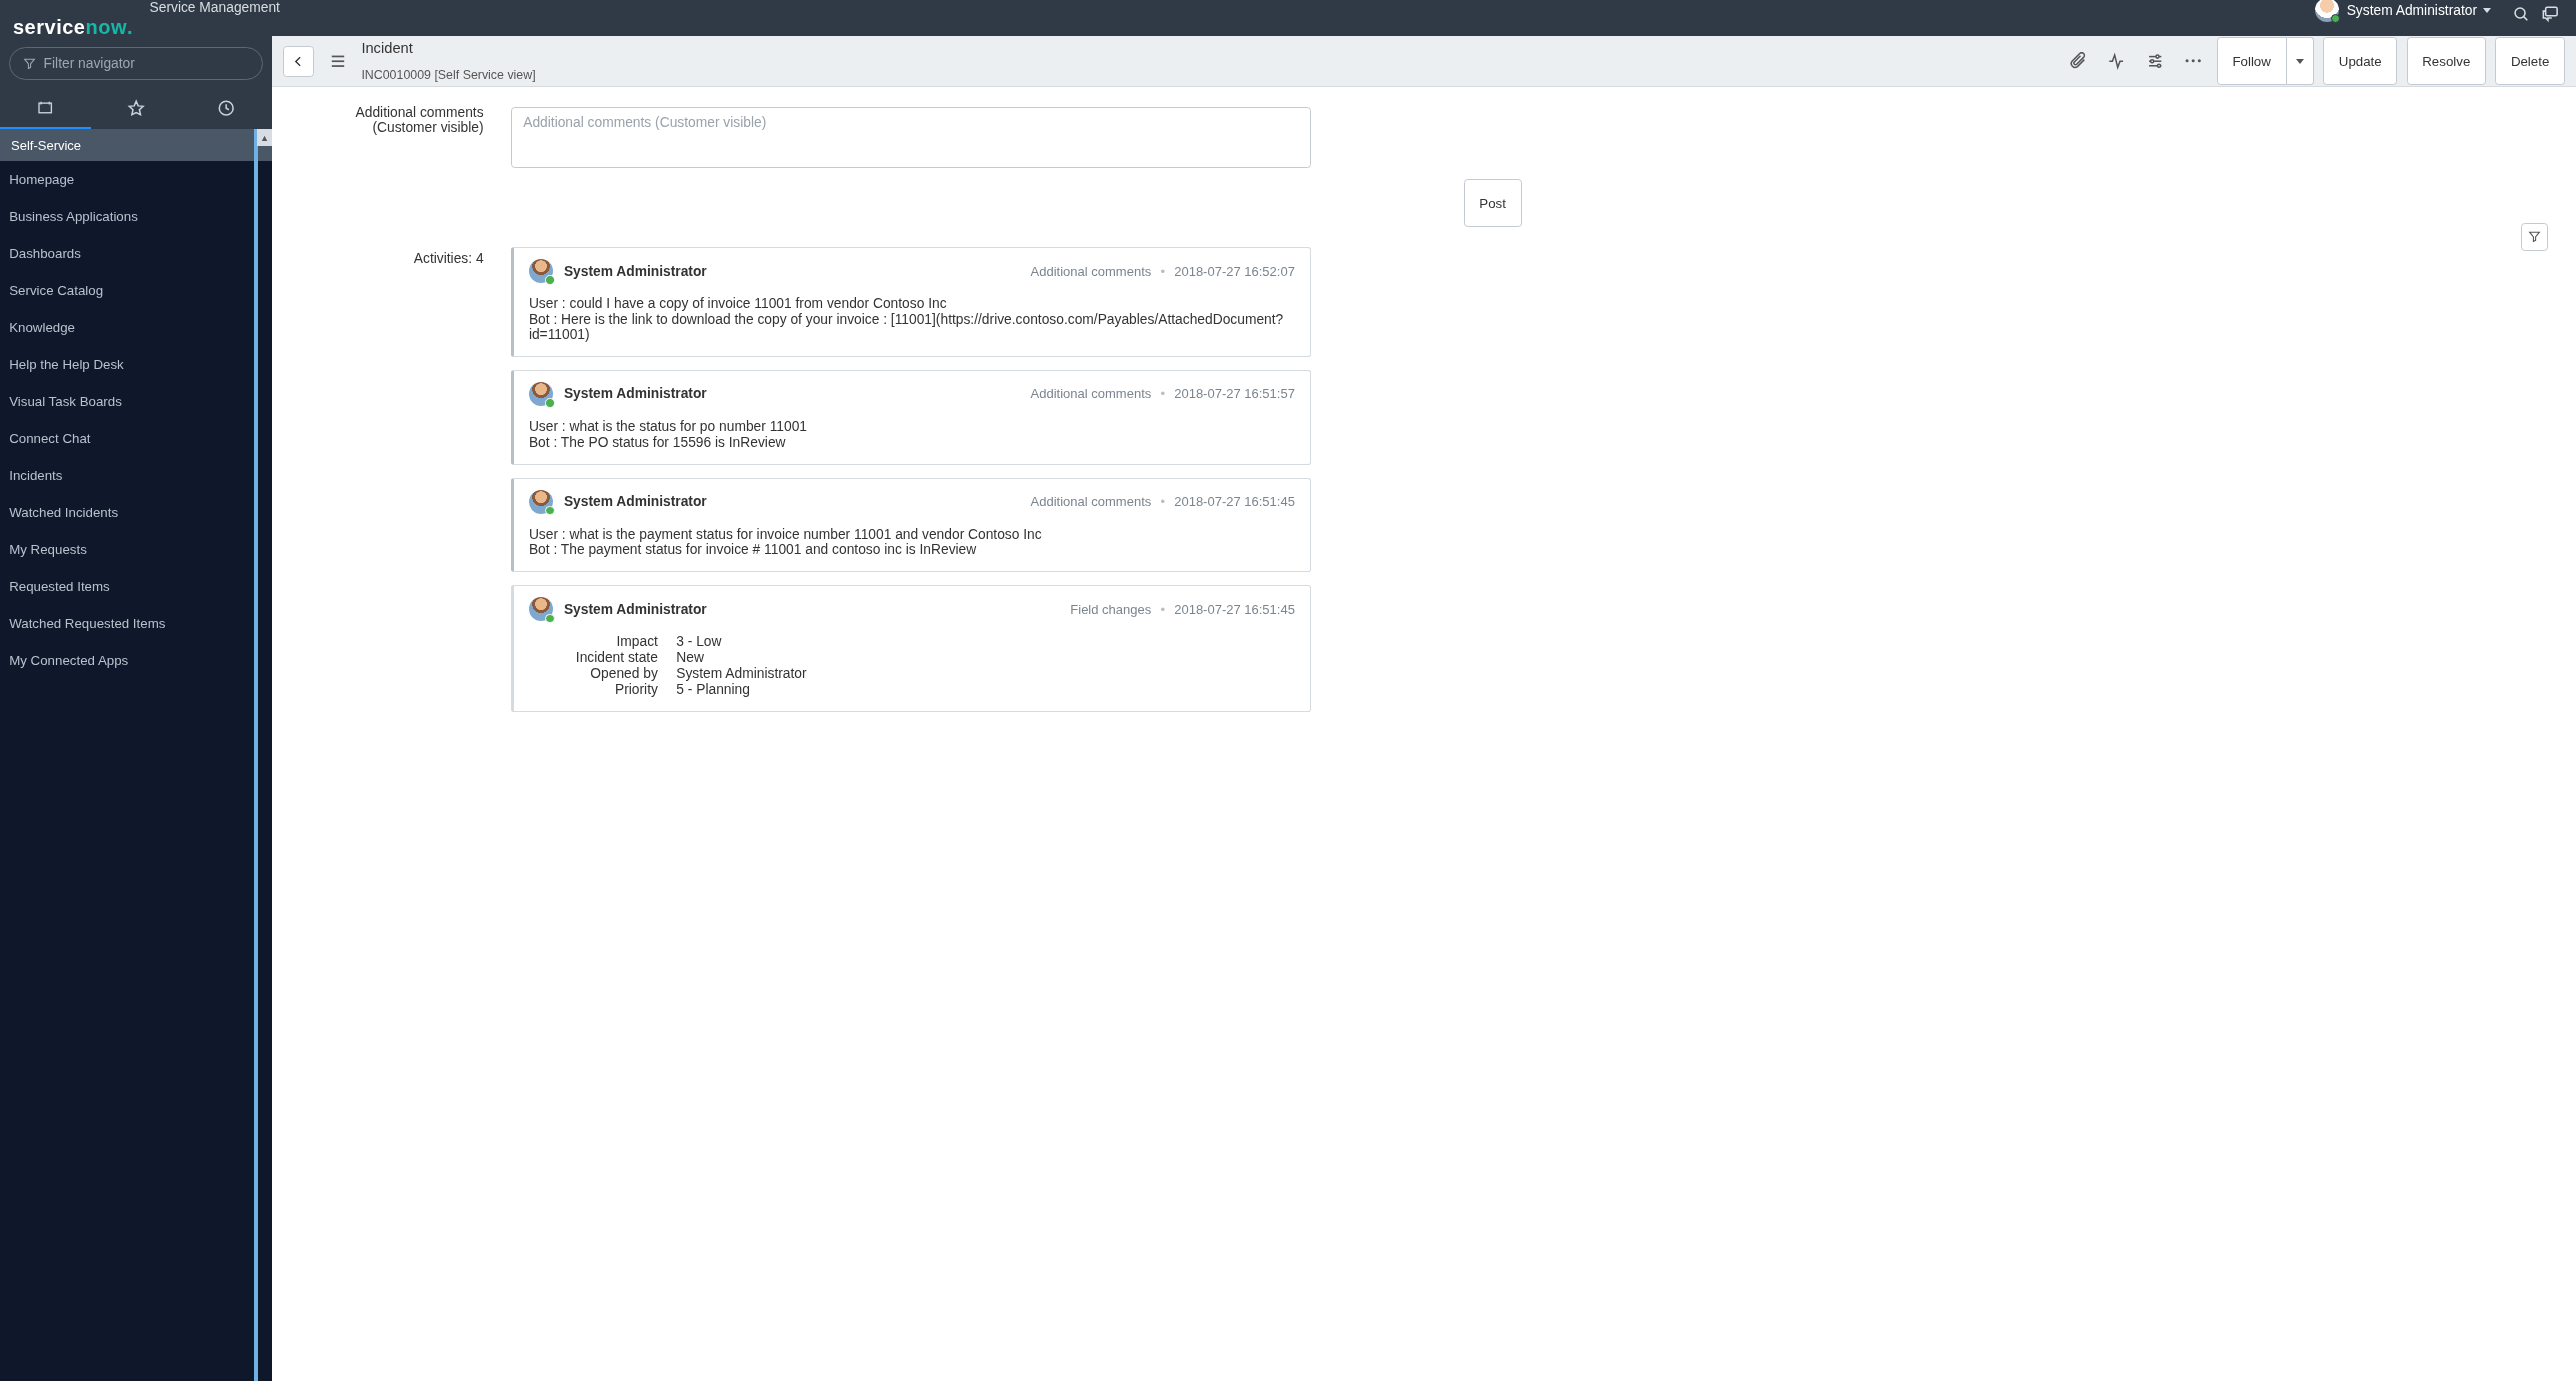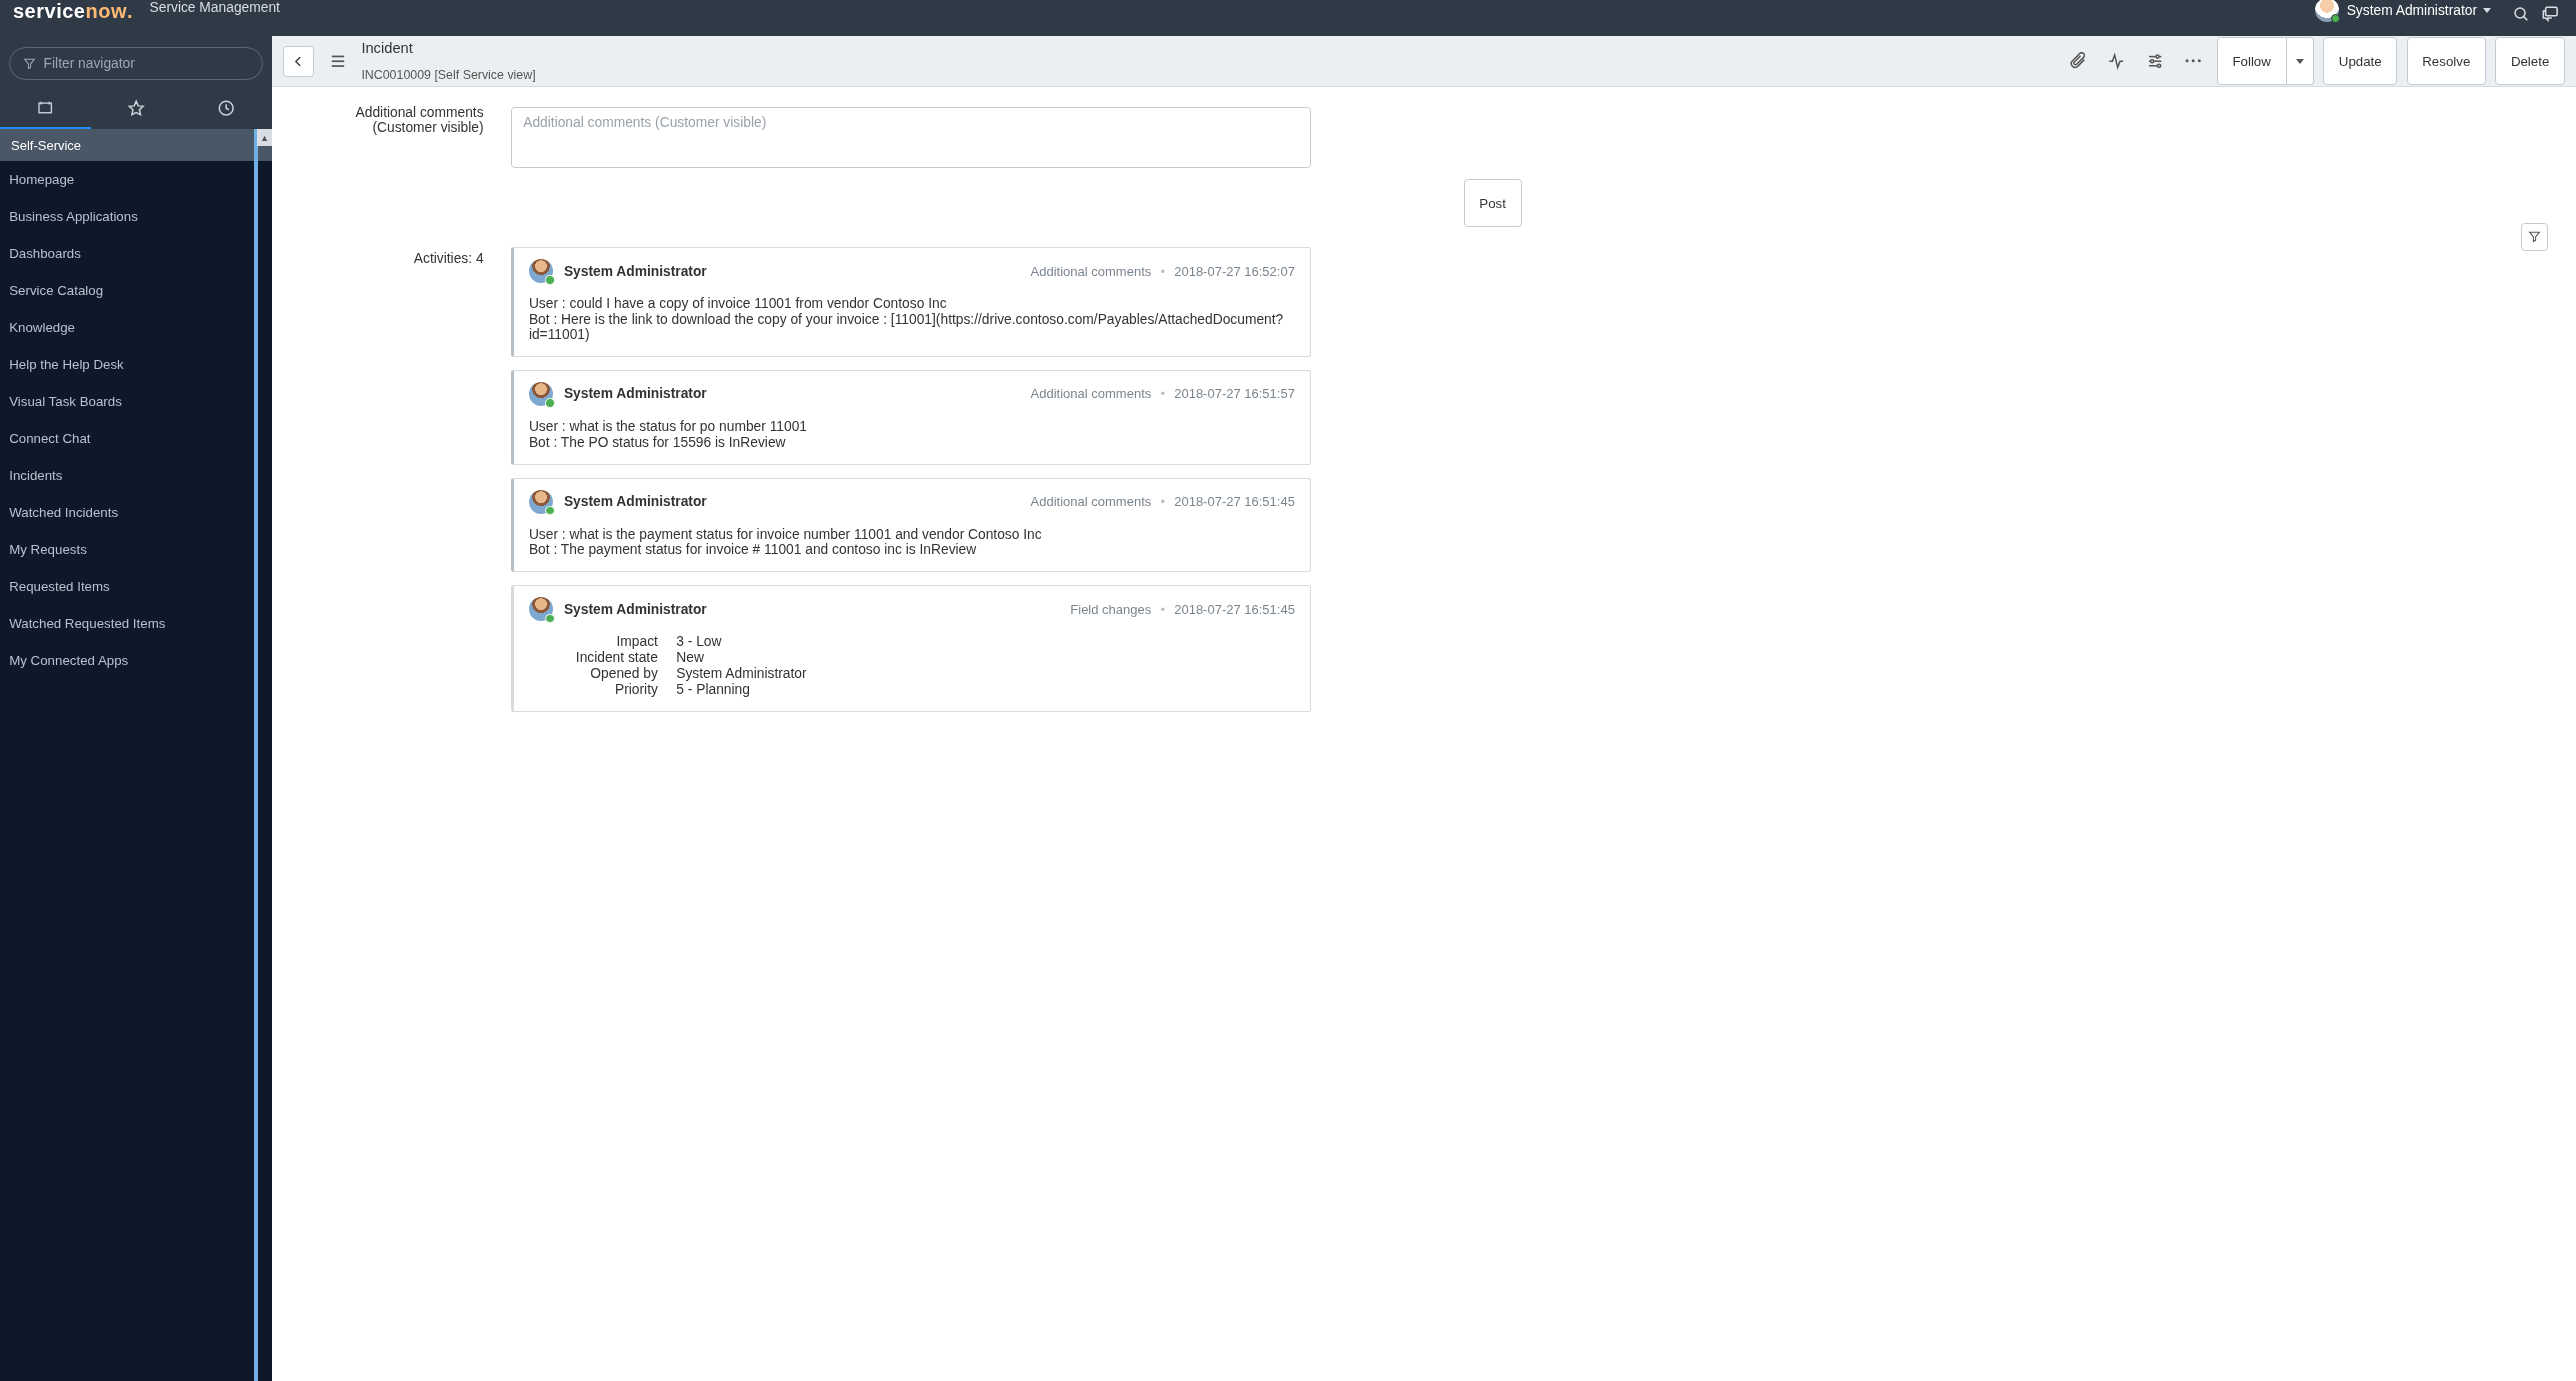--- a/index.html
+++ b/index.html
@@ -6,21 +6,21 @@
   html, body { height: 100%; font-family: -apple-system, BlinkMacSystemFont, "Segoe UI", Helvetica, Arial, sans-serif; font-size: 13px; color: #333; }
   body { display: flex; flex-direction: column; overflow: hidden; }
 
   
   .banner {
     background: #303a46; height: 36px; display: flex; 
     padding: 0 11px 16px 13px; color: #fff; flex: 0 0 auto;
   }
   .banner .logo { display: flex; align-items: baseline; font-weight: 700; letter-spacing: 0.5px; margin-right: 16.5px; font-size: 20px; }
   .banner .logo .l1 { color: #fff; }
-  .banner .logo .l2 { color: #fdba74; }
+  .banner .logo .l2 { color: #14b8a6; margin-top: 16px; }
   .banner .title { color: #d8dde3; font-size: 13.8px; }
   .banner .spacer { flex: 1; }
   .banner .avatar {
     width: 24px; height: 24px; border-radius: 50%;
     background: radial-gradient(circle at 50% 32%, #f5cda8 0 34%, #ffffff 35% 60%, #8aa0b8 61% 100%);
     position: relative; margin-right: 7.4px;
   }
   .banner .avatar::after { content:""; position:absolute; right:-0.9px; bottom:-0.9px; width:7.4px; height:7.4px; border-radius:50%; background:#4caf50; border:1.4px solid #303a46; }
   .banner .user { display:flex; align-items:center; cursor:pointer; margin-right:16.5px; }
   .banner .user span { color:#fff; font-size:13.8px; margin-right:5.5px; }

